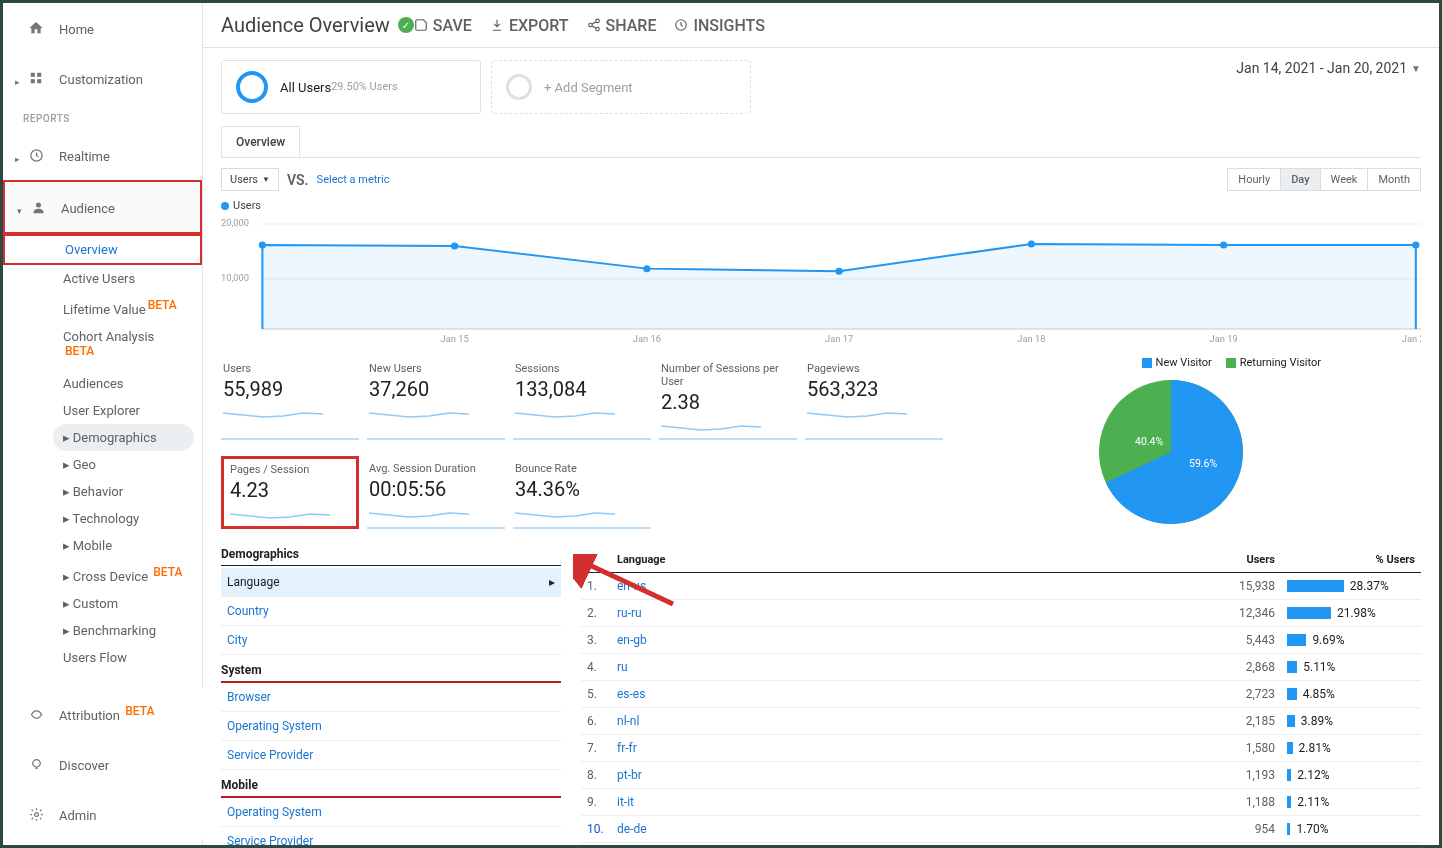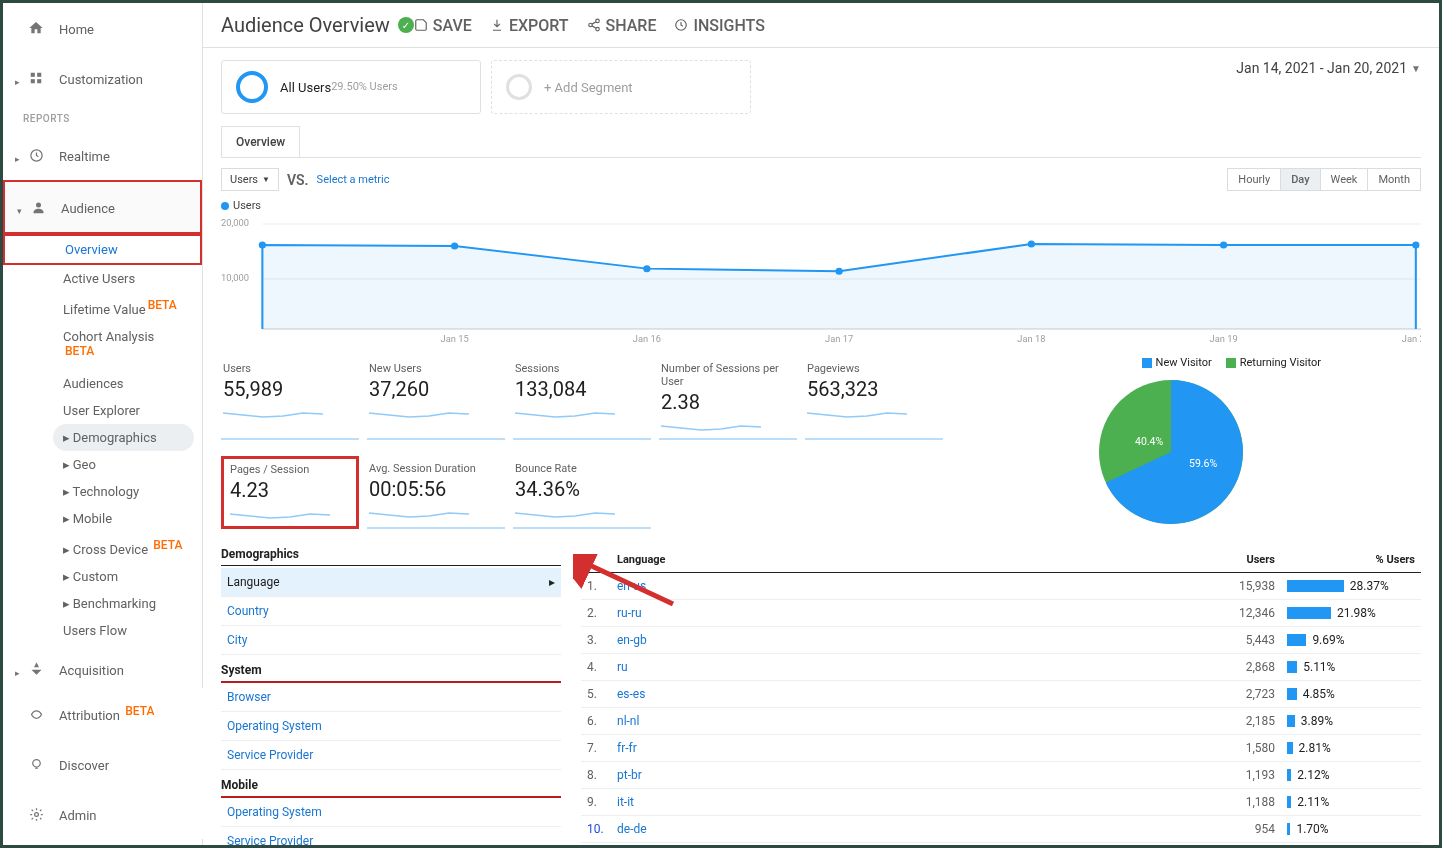--- a/index.html
+++ b/index.html
@@ -131,20 +131,21 @@
     <div class="highlight-box">
       <div class="sub-item active">Overview</div>
     </div>
     <div class="sub-item">Active Users</div>
     <div class="sub-item"><span>Lifetime Value</span><span class="beta">BETA</span></div>
     <div class="sub-item"><span>Cohort Analysis</span><br><span class="beta">BETA</span></div>
     <div class="sub-item">Audiences</div>
     <div class="sub-item">User Explorer</div>
     <div class="sub-item pill">▸ <span>Demographics</span></div>
     <div class="sub-item">▸ <span>Geo</span></div>
+    <div class="sub-item">▸ <span>Behavior</span></div>
     <div class="sub-item">▸ <span>Technology</span></div>
     <div class="sub-item">▸ <span>Mobile</span></div>
     <div class="sub-item">▸ <span>Cross Device</span> <span class="beta">BETA</span></div>
     <div class="sub-item">▸ <span>Custom</span></div>
     <div class="sub-item">▸ <span>Benchmarking</span></div>
     <div class="sub-item">Users Flow</div>
 
     <div class="nav-item">
       <span class="nav-caret">▸</span>
       <span class="nav-icon">

